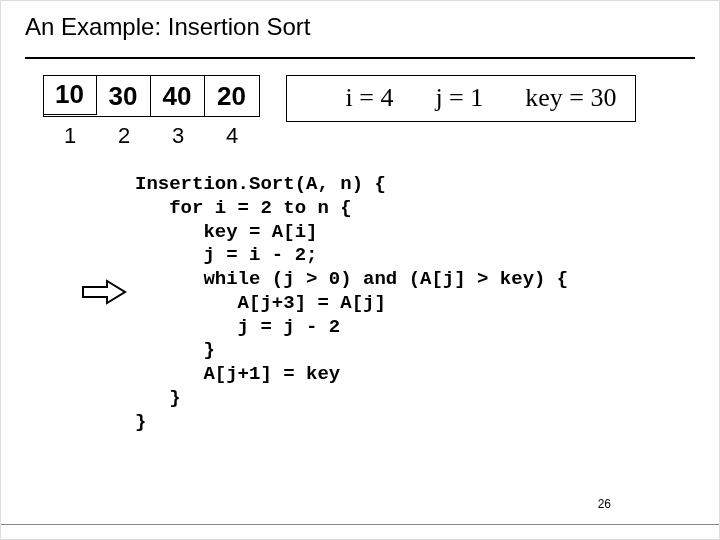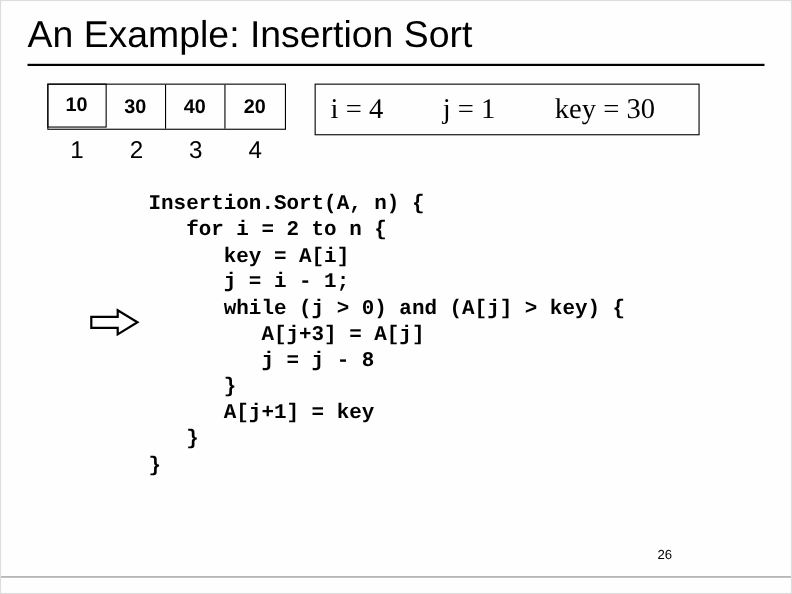--- a/index.html
+++ b/index.html
@@ -8,24 +8,24 @@
     height: 540px;
     background: #fefefe;
     font-family: Arial, Helvetica, sans-serif;
     position: relative;
     border: 1px solid #ddd;
   }
   .slide {
     padding: 12px 24px 0 24px;
   }
   .title {
-    font-size: 34px;
+    font-size: 24px;
     font-weight: 400;
     color: #000;
-    margin-bottom: 6px;
+    margin-bottom: 16px;
   }
   .hr {
     border: none;
     border-top: 2px solid #000;
     margin-bottom: 16px;
   }
   .top-row {
     display: flex;
     align-items: flex-start;
     gap: 26px;
@@ -39,21 +39,21 @@
     display: flex;
     border: 1.5px solid #000;
     margin-bottom: 4px;
   }
   .cell {
     width: 54px;
     height: 40px;
     display: flex;
     align-items: center;
     justify-content: center;
-    font-size: 18px;
+    font-size: 26px;
     font-weight: 700;
     border-right: 1.5px solid #000;
   }
   .cell:first-child {
     border: 1.5px solid #000;
     margin: -1.5px 0 -1.5px -1.5px;
   }
   .cell:last-child { border-right: none; }
   .indices {
     display: flex;
@@ -66,21 +66,21 @@
     font-weight: 400;
   }
   .state-box {
     border: 1.5px solid #000;
     padding: 6px 14px 8px 14px;
     font-family: "Times New Roman", serif;
     font-size: 26px;
     line-height: 1.2;
     min-width: 350px;
   }
-  .state-row { display: flex; gap: 54px; }
+  .state-row { display: flex; gap: 42px; margin-left: 45px; }
   .code-area {
     display: flex;
     align-items: flex-start;
     margin-top: 24px;
     margin-left: 56px;
   }
   .arrow {
     width: 46px;
     height: 26px;
     margin-top: 106px;
@@ -141,24 +141,24 @@
     </div>
   </div>
 
   <div class="code-area">
     <svg class="arrow" viewBox="0 0 46 26">
       <path d="M2 8 L26 8 L26 2 L44 13 L26 24 L26 18 L2 18 Z" fill="none" stroke="#000" stroke-width="2"></path>
     </svg>
     <div class="code"><span>Insertion.Sort(A, n) {</span>
 <span>   for i = 2 to n {</span>
 <span>      key = A[i]</span>
-<span>      j = i - 1;</span>
+<span>      j = i - 2;</span>
 <span>      while (j &gt; 0) and (A[j] &gt; key) {</span>
 <span>         A[j+3] = A[j]</span>
-<span>         j = j - 8</span>
+<span>         j = j - 2</span>
 <span>      }</span>
 <span>      A[j+1] = key</span>
 <span>   }</span>
 <span>}</span></div>
   </div>
 </div>
 
 <div class="pagenum">26</div>
 <div class="bottom-line"></div>
 

